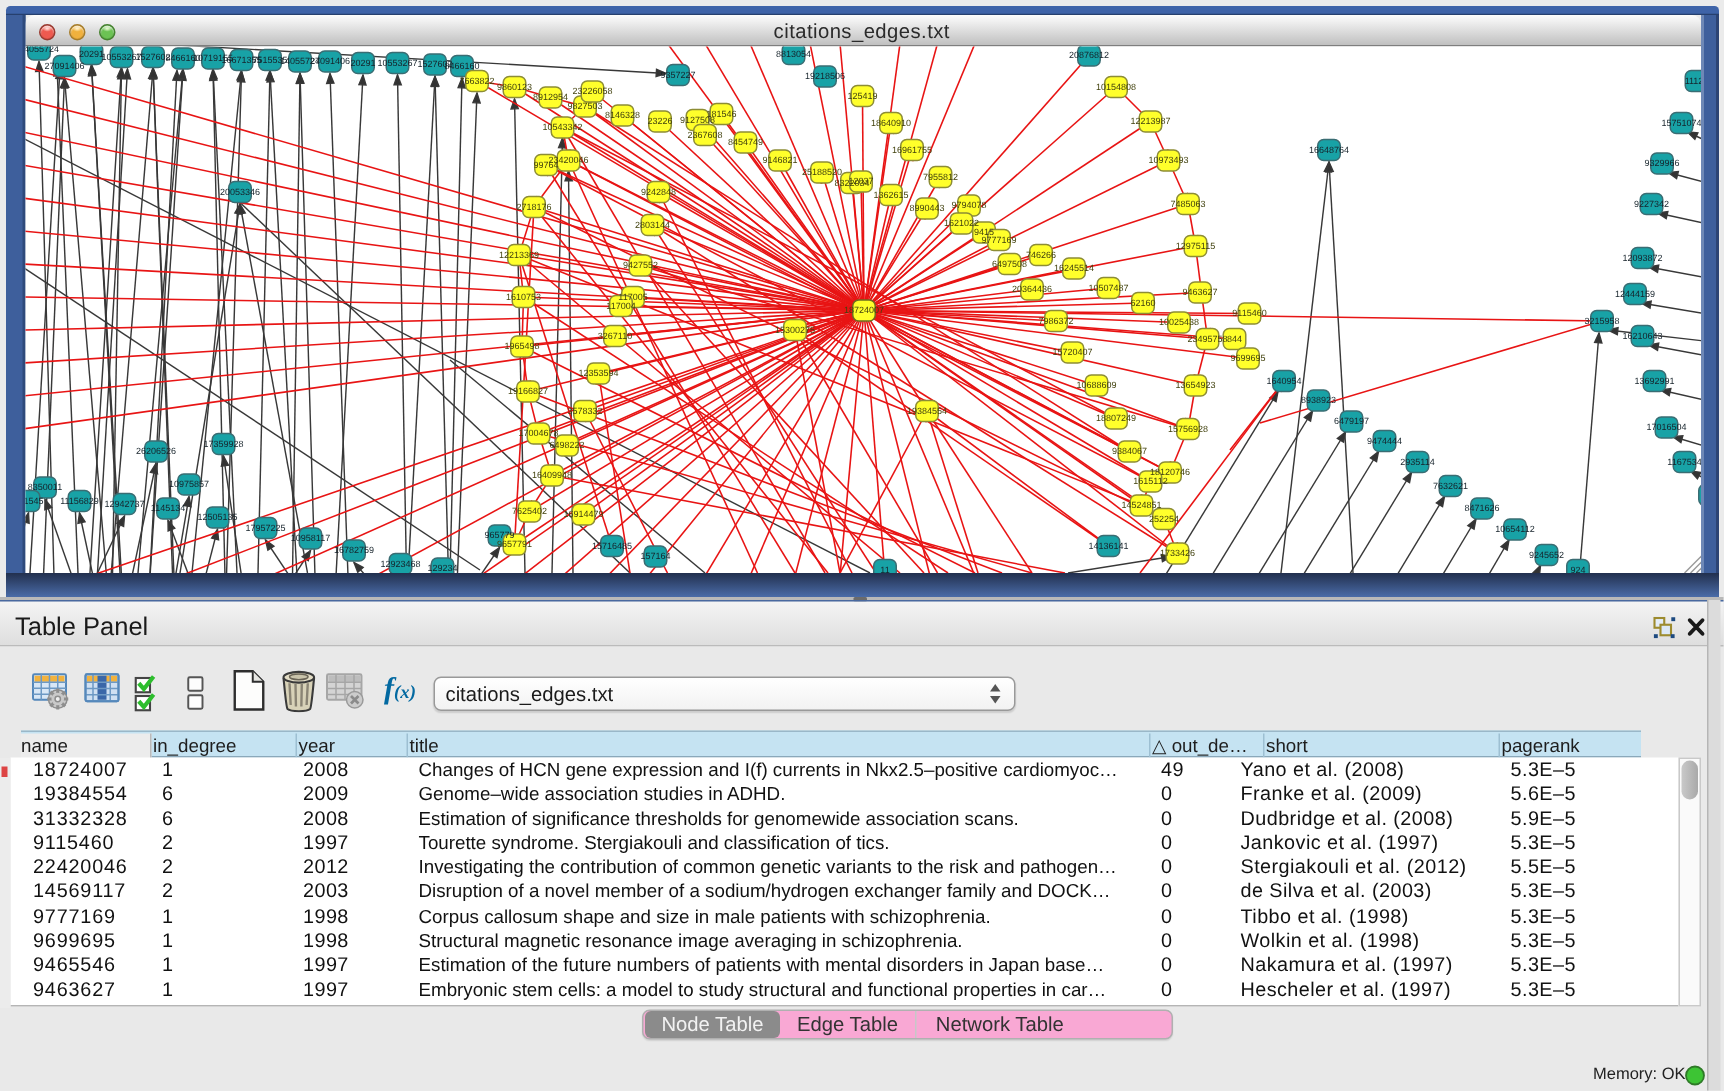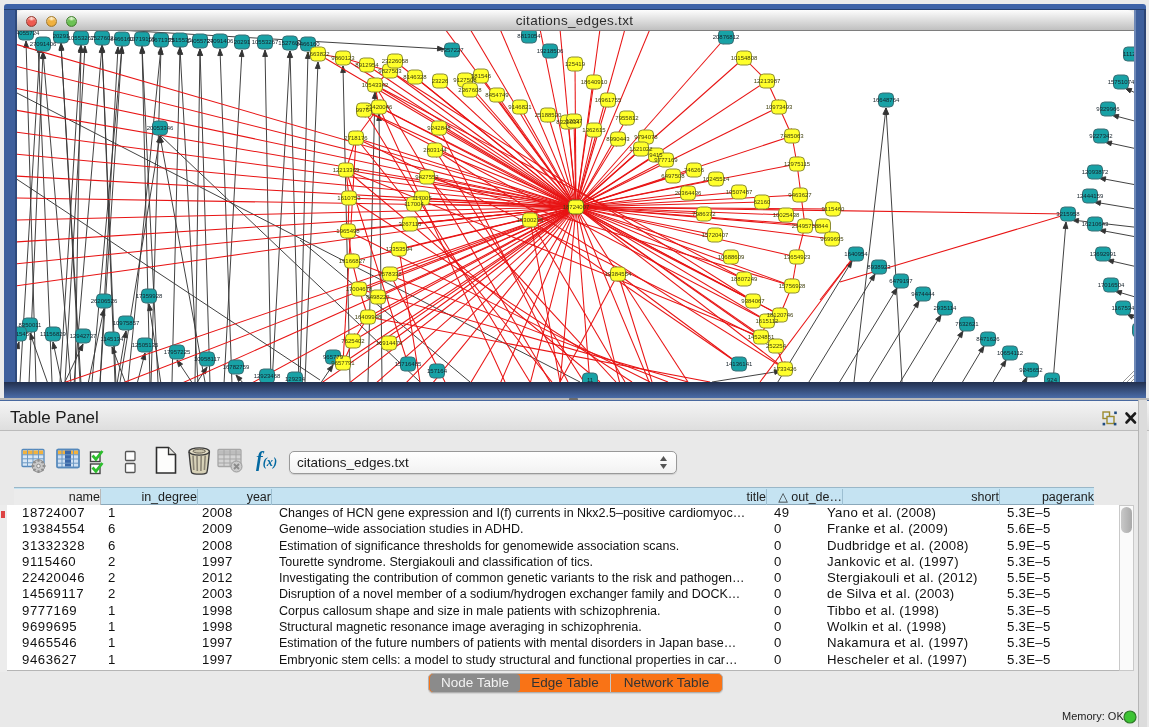--- a/index.html
+++ b/index.html
@@ -12,33 +12,33 @@
 #title{left:0;top:12px;width:1149px;height:18px;text-align:center;font-size:13.5px;line-height:18px;color:#2b2b2b;letter-spacing:.3px}
 .tl{top:16px;width:11px;height:11px;border-radius:50%;box-shadow:inset 0 1px 1px rgba(255,255,255,.7)}
 
 #panel{left:0;top:398px;width:1149px;height:329px;background:#e9e9e9;border-top:2px solid #b9b9b9}
 #phead{left:0;top:400px;width:1149px;height:31px;background:linear-gradient(#f4f4f4,#dedede);border-bottom:1px solid #bbb;border-top:1px solid #49699f}
 #phead .t{position:absolute;left:10px;top:7px;font-size:17px;color:#1a1a1a}
 #toolrow{left:0;top:431px;width:1140px;height:52px;background:#e9e9e9}
 #combo{position:absolute;left:289px;top:451px;width:388px;height:23px;background:linear-gradient(#ffffff,#f2f2f2);border:1px solid #999;border-radius:5px;font-size:13.5px;line-height:21px;padding-left:7px;color:#1a1a1a;box-shadow:0 1px 1px rgba(0,0,0,.12)}
 
 #thead{left:14px;top:487px;width:1080px;height:18px;background:#c5e3f2;border-top:1px solid #9ab7c8;border-bottom:1px solid #8aa8ba;font-size:12.5px;color:#1d1d1d}
-#thead div{position:absolute;top:1px;height:30px;line-height:16px;text-align:right;border-right:1px solid #9dbfd2}
+#thead div{position:absolute;top:1px;height:30px;line-height:16px;text-align:left;border-right:1px solid #9dbfd2}
 #tbody{left:7px;top:505px;width:1112px;height:166px;background:#fff;border-bottom:1px solid #b5b5b5}
 .trow{position:relative;height:16.3px;font-size:13.2px;letter-spacing:.3px;color:#111;white-space:nowrap}
 .trow div{position:absolute;top:0;height:16px;line-height:16.5px;overflow:hidden}
 .c0{left:15px;width:84px;letter-spacing:.55px}.c1{left:101px;width:92px}.c2{left:195px;width:72px}
 .c3{left:272px;width:488px;letter-spacing:0;font-size:12.5px}.c4{left:767px;width:70px}
 .c5{left:820px;width:157px;}.c6{left:1000px;width:90px}
 
 #vsb{left:1119px;top:505px;width:15px;height:166px;background:#fafafa;border:1px solid #c9c9c9}
 #vsbthumb{left:1121px;top:507px;width:11px;height:26px;background:linear-gradient(90deg,#c9c9c9,#a9a9a9);border-radius:6px}
 #rsb{left:1138px;top:400px;width:9px;height:327px;background:#dcdcdc;border-left:1px solid #b5b5b5}
 
-#tabbar{left:428px;top:673px;width:295px;height:20px;background:#f97316;border:1px solid #b0b0b0;border-radius:5px;font-size:13.5px;color:#333;box-shadow:0 1px 1px rgba(0,0,0,.1)}
+#tabbar{left:428px;top:673px;width:354px;height:20px;background:#f9a8d4;border:1px solid #b0b0b0;border-radius:5px;font-size:13.5px;color:#333;box-shadow:0 1px 1px rgba(0,0,0,.1)}
 #tabbar .seg{position:absolute;top:0;height:18px;line-height:18px;text-align:center}
 #seg1{left:1px;width:90px;background:#8b8b8b;color:#f2f2f2;border-radius:4px}
 #seg2{left:91px;width:90px}
 #seg3{left:181px;width:112px;border-left:1px solid #c7c7c7}
 #mem{left:1062px;top:710px;font-size:11px;color:#222}
 </style></head><body>
 <div class="abs" id="deskTop"></div>
 <div class="abs" id="frameL"></div>
 <div class="abs" id="frameR"></div>
 <div class="abs" id="titlebar"></div>

